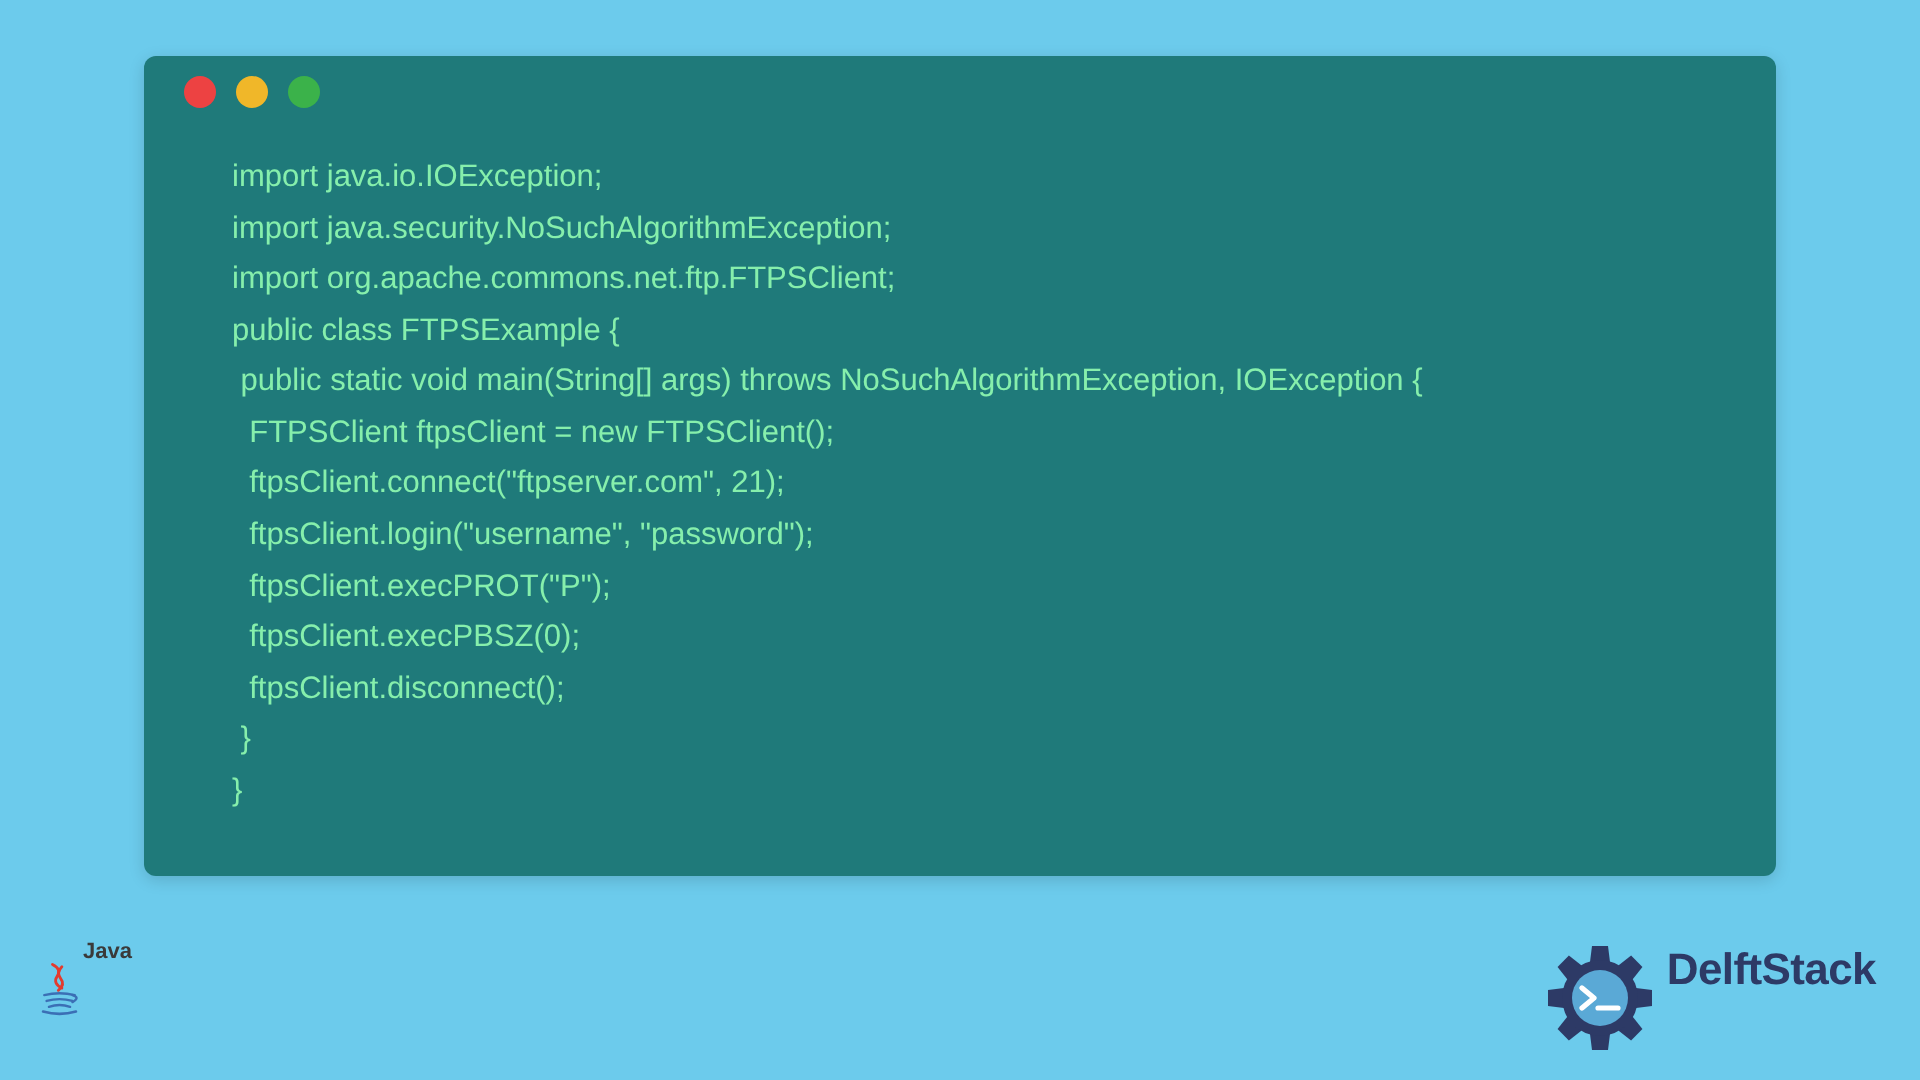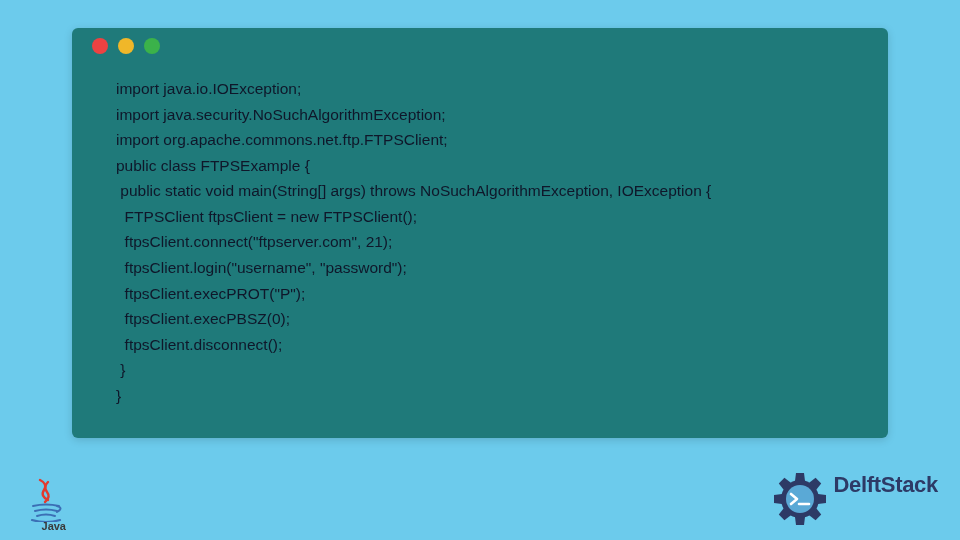--- a/index.html
+++ b/index.html
@@ -31,36 +31,36 @@
   .dot {
     width: 16px;
     height: 16px;
     border-radius: 50%;
   }
   .dot.red { background: #ed4242; }
   .dot.yellow { background: #f0b729; }
   .dot.green { background: #3bb24a; }
   .code-body {
     padding: 12px 44px 20px 44px;
-    color: #0f172a;
+    color: #86efac;
     font-size: 15.5px;
     line-height: 1.65;
     font-family: -apple-system, BlinkMacSystemFont, "Segoe UI", Arial, sans-serif;
     font-weight: 400;
     white-space: pre;
   }
   .java-logo {
     position: absolute;
     left: 18px;
     bottom: 8px;
     width: 48px;
     height: 60px;
     display: flex;
-    flex-direction: column;
-    align-items: flex-end;
+    flex-direction: row;
+    align-items: flex-start;
     justify-content: flex-end;
   }
   .java-logo svg { display: block; }
   .java-logo .label {
     color: #3a3a3a;
     font-size: 11px;
     font-weight: 600;
     margin-top: -2px;
     text-align: center;
   }

